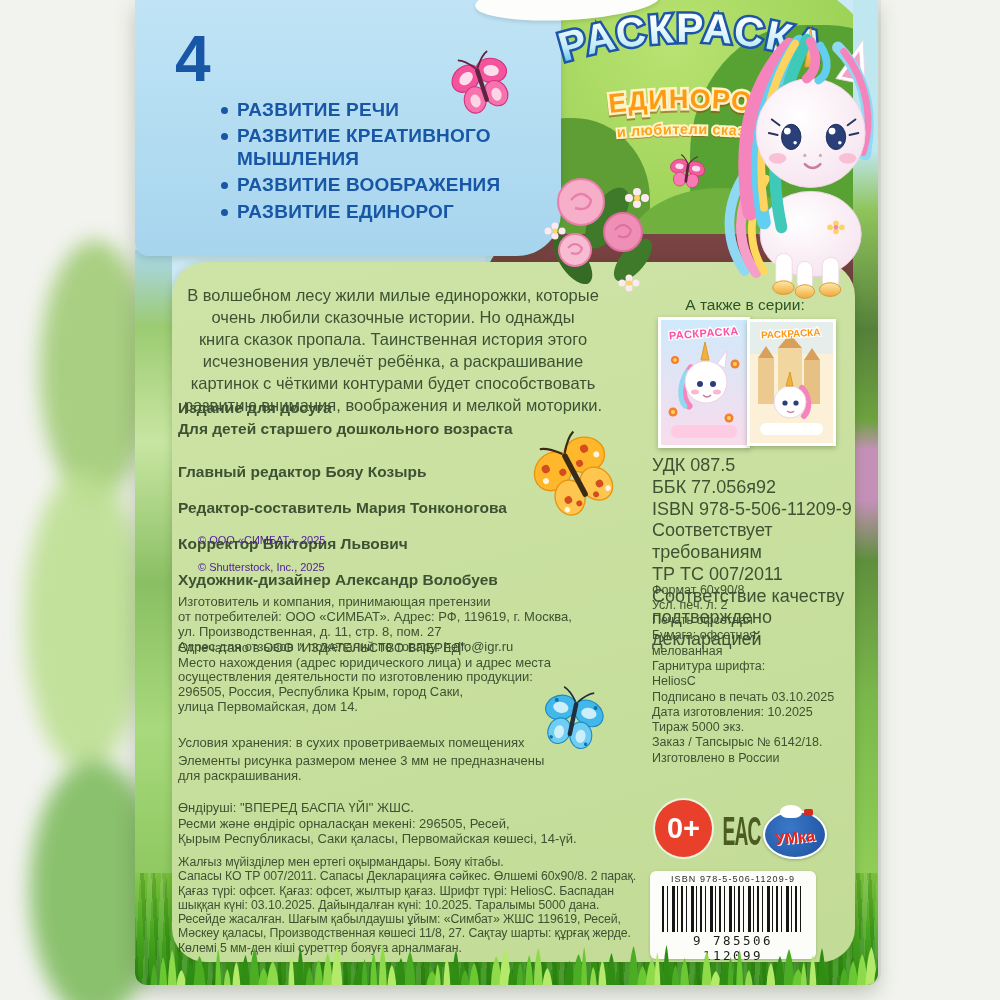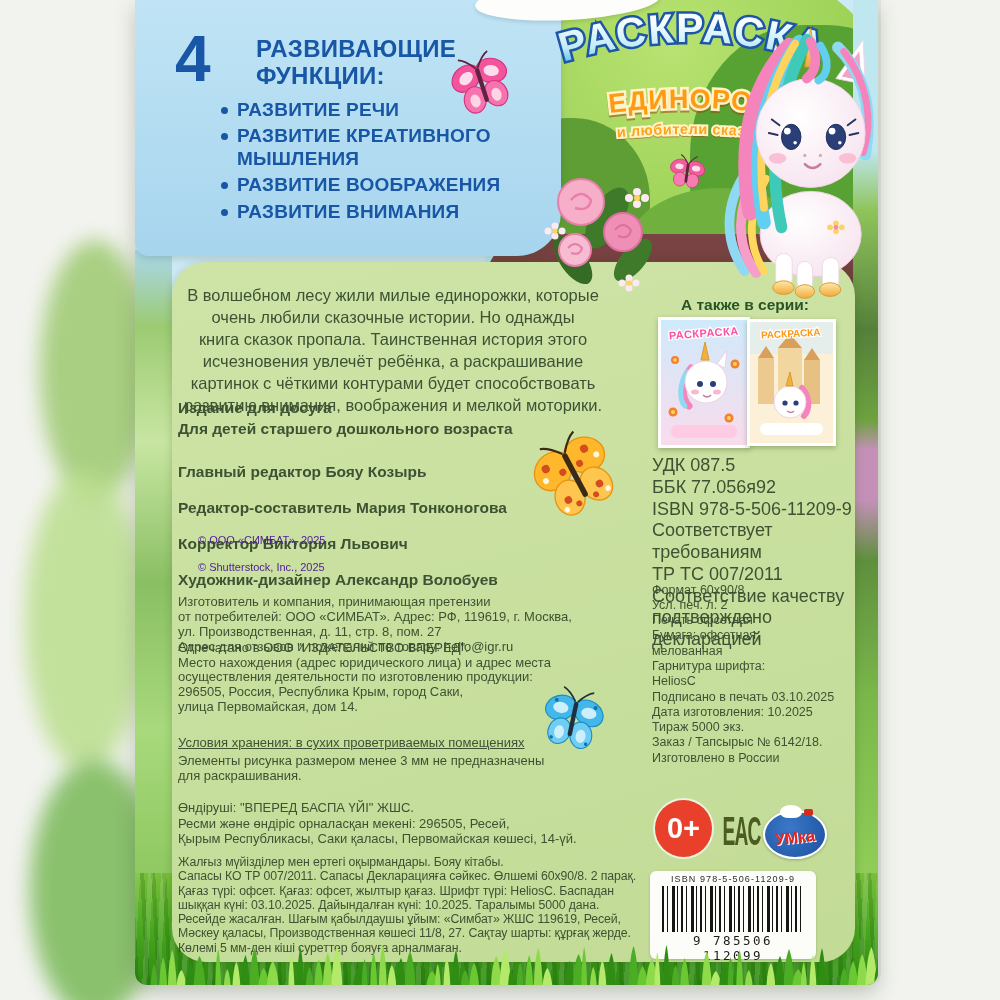--- a/index.html
+++ b/index.html
@@ -45,25 +45,25 @@
         background:linear-gradient(165deg,#cee4a7,#c2db96);box-shadow:0 2px 8px rgba(50,80,20,.25);}
   
   .txt{position:absolute;z-index:5;color:#3d5233;white-space:pre-line;}
   .description{left:24px;top:285px;width:468px;text-align:center;font-size:16.5px;font-weight:400;line-height:1.33;}
   .edition{left:43px;top:398px;font-size:15.5px;font-weight:700;line-height:1.35;}
   .staff{left:43px;top:446px;font-size:15.5px;font-weight:700;line-height:1.1;}
   .staff div{margin-bottom:2px;}
   .copyright{left:43px;top:521px;font-size:11px;line-height:1.22;color:#4c1d95;margin-left:20px;}
   .manufacturer{left:43px;top:594px;font-size:13px;line-height:1.16;}
   .printing{left:43px;top:641px;font-size:13px;line-height:1.13;}
-  .storage{left:43px;top:735px;font-size:13px;text-decoration:underline;}
+  .storage{left:43px;top:735px;font-size:13px;}
   .coloring-note{left:43px;top:754px;font-size:13px;line-height:1.13;}
   .kz1{left:43px;top:800px;font-size:13px;line-height:1.2;}
   .kz2{left:43px;top:855px;width:505px;font-size:12.3px;line-height:1.16;letter-spacing:-.1px;}
-  .series-label{left:519px;top:296px;width:182px;text-align:center;font-size:15.5px;font-weight:700;color:#2a5426;}
+  .series-label{left:519px;top:296px;width:182px;text-align:center;font-size:15.5px;font-weight:400;color:#2a5426;}
   .codes{left:517px;top:455px;font-size:18px;line-height:1.21;}
   .format{left:517px;top:583px;font-size:12.5px;line-height:1.21;}
   .printinfo{left:517px;top:690px;font-size:12.5px;line-height:1.21;}
   
   .mini-cover{position:absolute;z-index:5;border:3px solid #fff;box-shadow:0 2px 5px rgba(40,60,20,.3);background:#fff;}
   .cover-a{left:523px;top:317px;width:86px;height:125px;}
   .cover-b{left:612px;top:319px;width:83px;height:121px;}
   
   .age-badge{position:absolute;left:520px;top:800px;width:57px;height:57px;z-index:5;border-radius:50%;
         background:#e8402a;color:#fff;font-size:29px;font-weight:700;display:flex;align-items:center;justify-content:center;
@@ -291,38 +291,36 @@
           <circle cx="48" cy="18" r="1.8"></circle>
           <circle cx="14" cy="52" r="1.6"></circle>
           <circle cx="46" cy="52" r="1.6"></circle>
         </g>
       <rect x="28" y="16" width="4" height="32" rx="2" fill="#203040"></rect>
       <path d="M29,16 Q22,7 16,5 M31,16 Q38,7 44,5" fill="none" stroke="#203040" stroke-width="1.5"></path>
     </svg>
 
     <div class="blue-panel"></div>
     <div class="num4">4</div>
-    <div class="feat-title">РАЗВИВАЮЩИЕ
-ФУНКЦИИ:</div>
     <div class="feat-list">
       <div class="feat-item">
           <span class="feat-dot"></span>
           <span>РАЗВИТИЕ РЕЧИ</span>
         </div>
       <div class="feat-item">
           <span class="feat-dot"></span>
           <span>РАЗВИТИЕ КРЕАТИВНОГО МЫШЛЕНИЯ</span>
         </div>
       <div class="feat-item">
           <span class="feat-dot"></span>
           <span>РАЗВИТИЕ ВООБРАЖЕНИЯ</span>
         </div>
       <div class="feat-item">
           <span class="feat-dot"></span>
-          <span>РАЗВИТИЕ ВНИМАНИЯ</span>
+          <span>РАЗВИТИЕ ЕДИНОРОГ</span>
         </div>
     </div>
 
     <div class="green-panel"></div>
 
     <div class="txt description">В волшебном лесу жили милые единорожки, которые
 очень любили сказочные истории. Но однажды
 книга сказок пропала. Таинственная история этого
 исчезновения увлечёт ребёнка, а раскрашивание
 картинок с чёткими контурами будет способствовать

